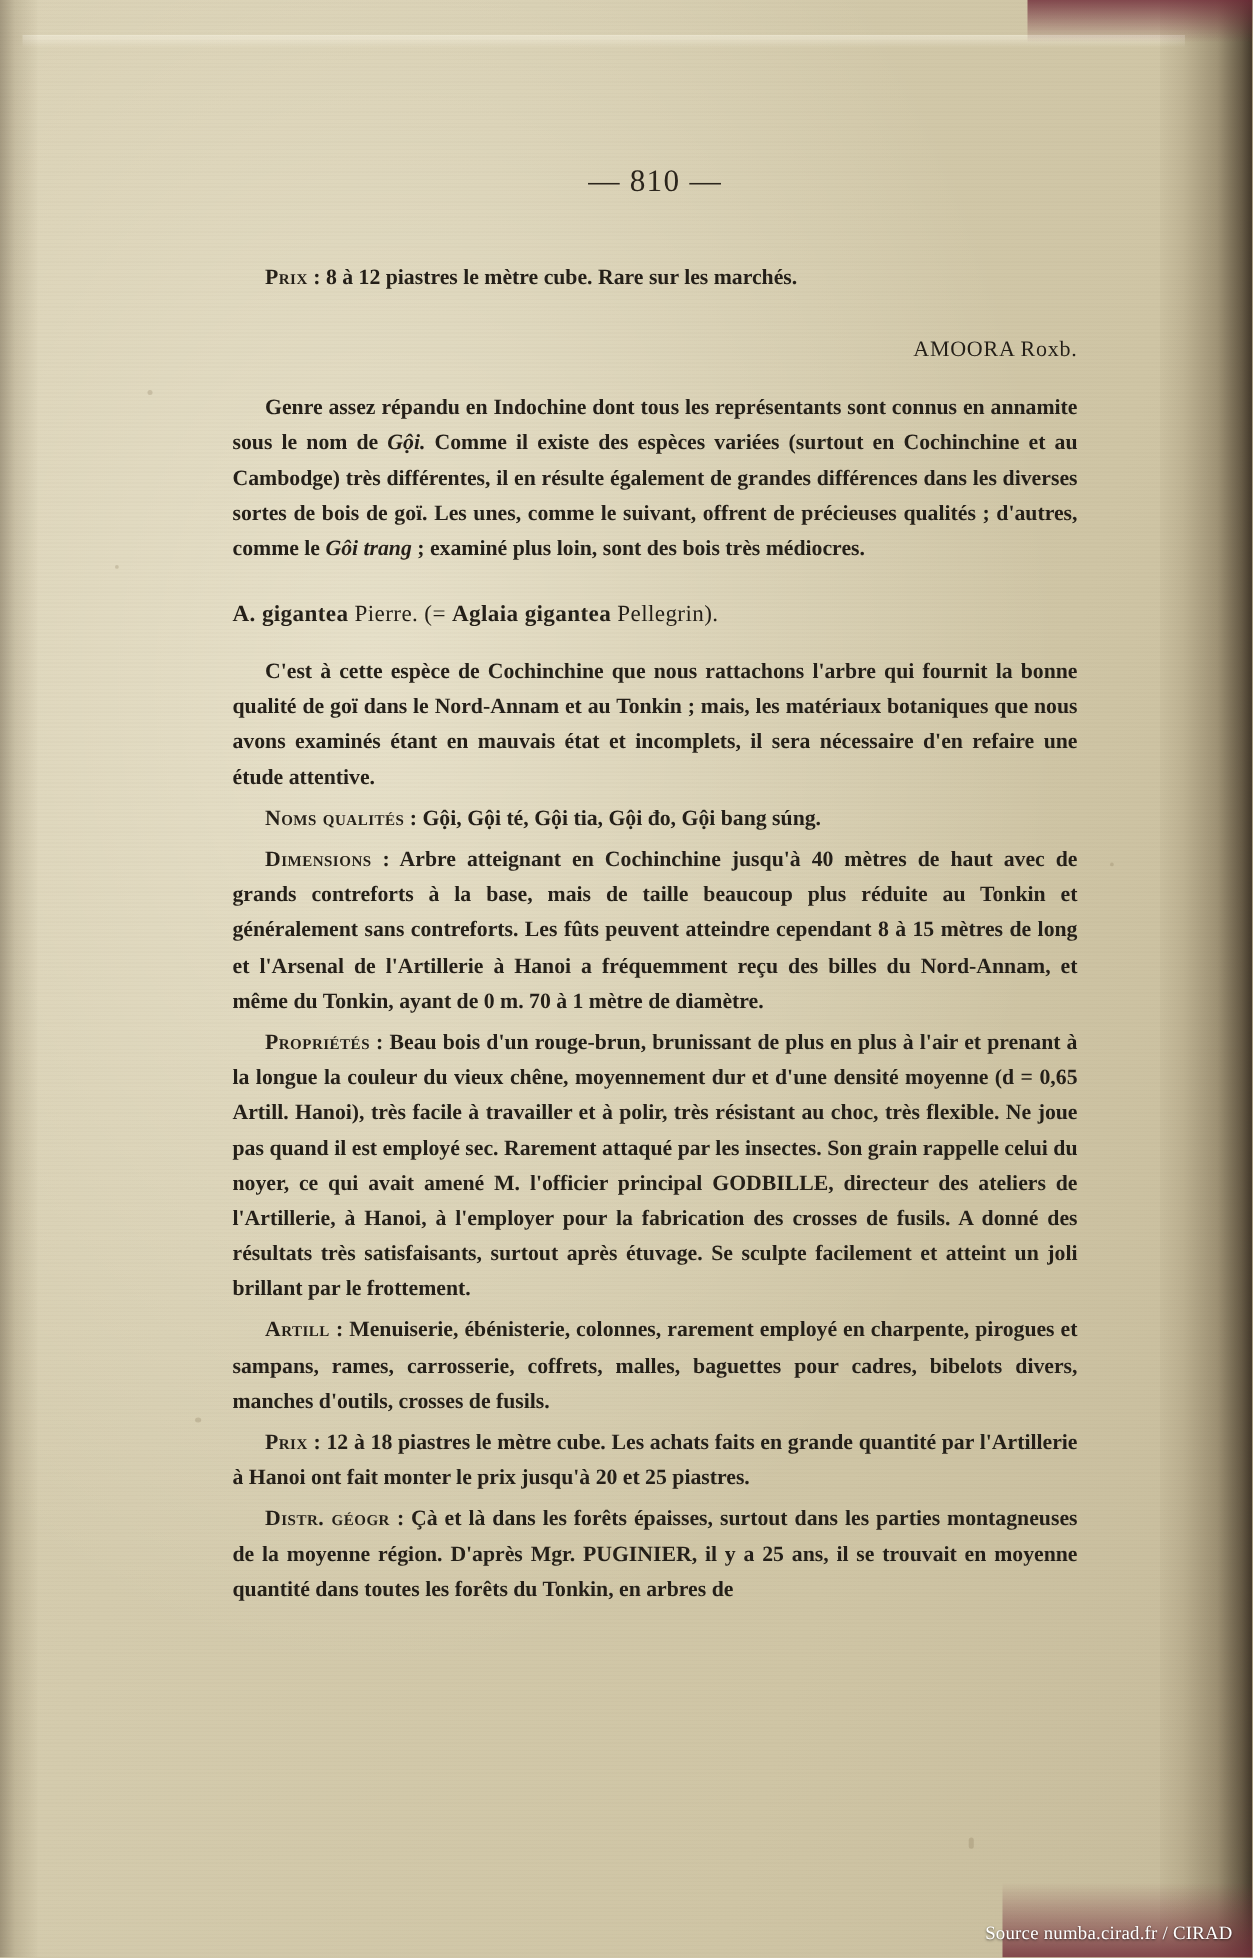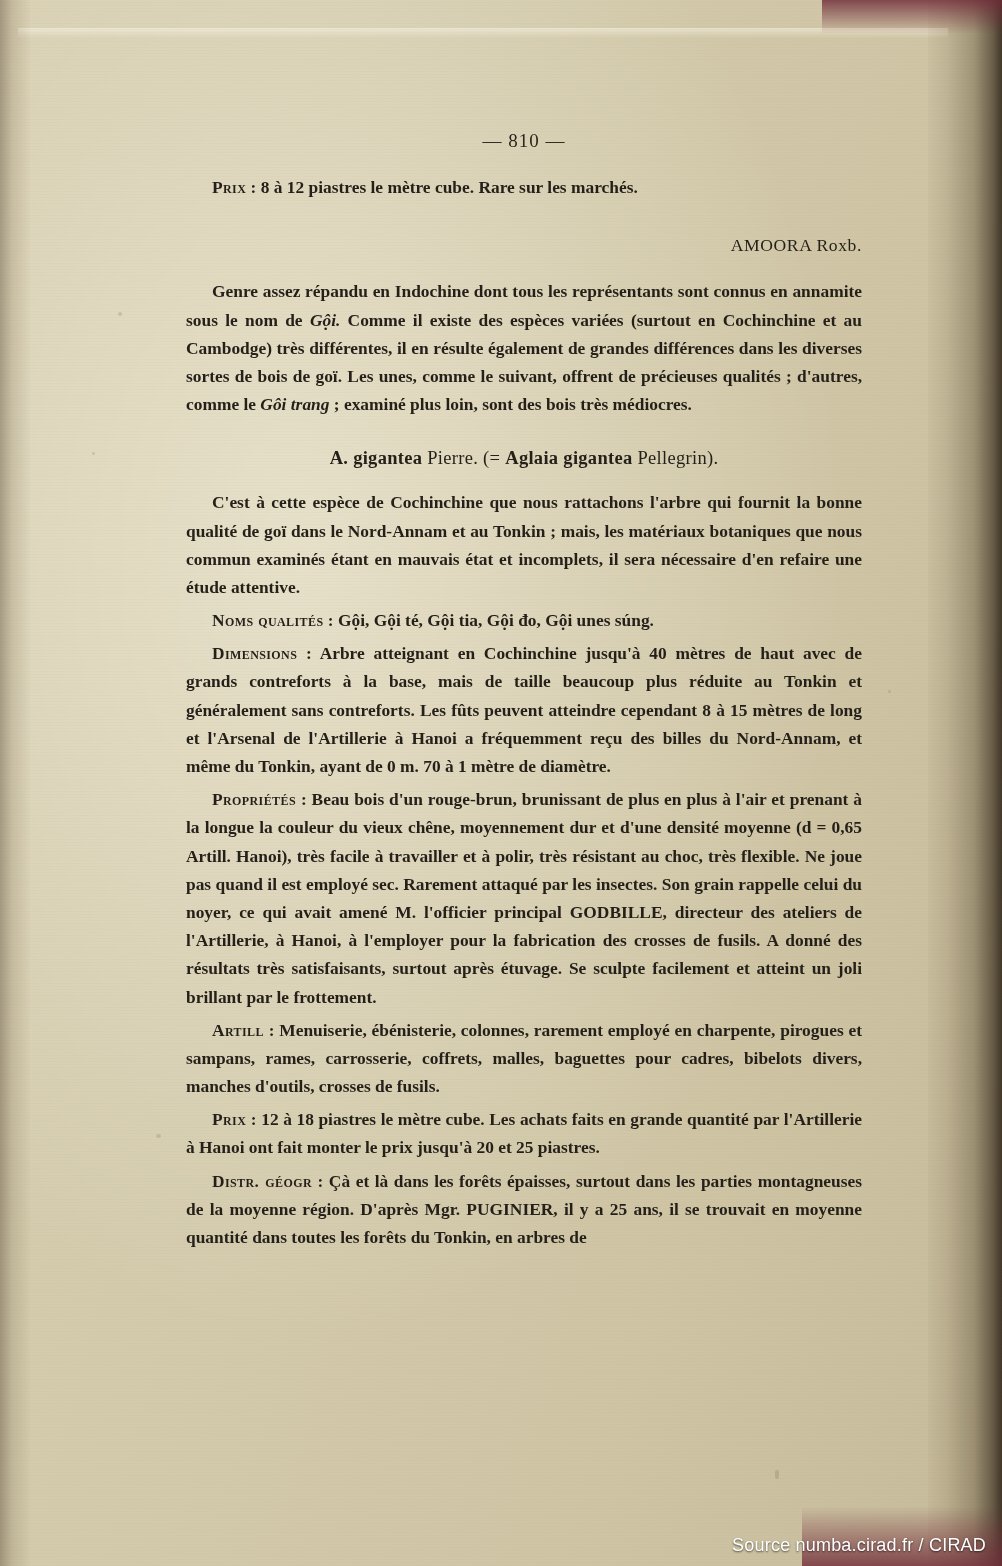--- a/index.html
+++ b/index.html
@@ -81,60 +81,60 @@
     top: 126px;
     width: 676px;
     color: #241f18;
     font-size: 17.4px;
     line-height: 1.62;
     text-align: justify;
     text-rendering: optimizeLegibility;
   }
   #page-number {
     text-align: center;
-    font-size: 19px;
+    font-size: 25px;
     letter-spacing: 1px;
-    margin-bottom: 16px;
+    margin-bottom: 40px;
     color: #2b251c;
   }
   p {
     margin: 0 0 5px 0;
     text-indent: 26px;
     font-weight: bold;
   }
 
   .sc {
     font-variant: small-caps;
     letter-spacing: 0.4px;
   }
   .ital { font-style: italic; }
 
   h2.species-head {
-    text-align: center;
+    text-align: left;
     font-size: 18.5px;
     font-weight: normal;
     margin: 26px 0 14px 0;
     letter-spacing: 0.3px;
   }
   h2.species-head .bold { font-weight: bold; }
   h3.genus-head {
     text-align: right;
     font-size: 17.6px;
     font-weight: normal;
     margin: 30px 0 18px 0;
     letter-spacing: 0.6px;
   }
 
   
   #source-credit {
     position: absolute;
     right: 16px;
     bottom: 10px;
-    font-family: Liberation Sans, sans-serif;
-    font-size: 18px;
+    font-family: Liberation Serif, serif;
+    font-size: 15px;
     color: #ffffff;
     text-shadow: 0 1px 2px rgba(0,0,0,0.65);
     letter-spacing: 0.2px;
   }
   
   #grain {
     position: absolute;
     inset: 0;
     pointer-events: none;
     background-image:
@@ -164,23 +164,23 @@
 
     <p><span class="sc">Prix</span><span> : 8 à 12 piastres le mètre cube. Rare sur les marchés.</span></p>
 
 
     <h3 class="genus-head">AMOORA Roxb.</h3>
 
     <p><span>Genre assez répandu en Indochine dont tous les représentants sont connus en annamite sous le nom de </span><span class="ital">Gội.</span><span> Comme il existe des espèces variées (surtout en Cochinchine et au Cambodge) très différentes, il en résulte également de grandes différences dans les diverses sortes de bois de goï. Les unes, comme le suivant, offrent de précieuses qualités ; d'autres, comme le </span><span class="ital">Gôi trang</span><span> ; examiné plus loin, sont des bois très médiocres.</span></p>
 
     <h2 class="species-head"><span class="bold">A. gigantea</span><span> Pierre.  (= </span><span class="bold">Aglaia gigantea</span><span> Pellegrin).</span></h2>
 
-    <p>C'est à cette espèce de Cochinchine que nous rattachons l'arbre qui fournit la bonne qualité de goï dans le Nord-Annam et au Tonkin ; mais, les matériaux botaniques que nous commun examinés étant en mauvais état et incomplets, il sera nécessaire d'en refaire une étude attentive.</p>
+    <p>C'est à cette espèce de Cochinchine que nous rattachons l'arbre qui fournit la bonne qualité de goï dans le Nord-Annam et au Tonkin ; mais, les matériaux botaniques que nous avons examinés étant en mauvais état et incomplets, il sera nécessaire d'en refaire une étude attentive.</p>
 
-    <p><span class="sc">Noms qualités</span><span> : Gội, Gội té, Gội tia, Gội đo, Gội unes súng.</span></p>
+    <p><span class="sc">Noms qualités</span><span> : Gội, Gội té, Gội tia, Gội đo, Gội bang súng.</span></p>
 
     <p><span class="sc">Dimensions</span><span> : Arbre atteignant en Cochinchine jusqu'à 40 mètres de haut avec de grands contreforts à la base, mais de taille beaucoup plus réduite au Tonkin et généralement sans contreforts. Les fûts peuvent atteindre cependant 8 à 15 mètres de long et l'Arsenal de l'Artillerie à Hanoi a fréquemment reçu des billes du Nord-Annam, et même du Tonkin, ayant de 0 m. 70 à 1 mètre de diamètre.</span></p>
 
     <p><span class="sc">Propriétés</span><span> : Beau bois d'un rouge-brun, brunissant de plus en plus à l'air et prenant à la longue la couleur du vieux chêne, moyennement dur et d'une densité moyenne (d = 0,65 Artill. Hanoi), très facile à travailler et à polir, très résistant au choc, très flexible. Ne joue pas quand il est employé sec. Rarement attaqué par les insectes. Son grain rappelle celui du noyer, ce qui avait amené M. l'officier principal GODBILLE, directeur des ateliers de l'Artillerie, à Hanoi, à l'employer pour la fabrication des crosses de fusils. A donné des résultats très satisfaisants, surtout après étuvage. Se sculpte facilement et atteint un joli brillant par le frottement.</span></p>
 
     <p><span class="sc">Artill</span><span> : Menuiserie, ébénisterie, colonnes, rarement employé en charpente, pirogues et sampans, rames, carrosserie, coffrets, malles, baguettes pour cadres, bibelots divers, manches d'outils, crosses de fusils.</span></p>
 
     <p><span class="sc">Prix</span><span> : 12 à 18 piastres le mètre cube. Les achats faits en grande quantité par l'Artillerie à Hanoi ont fait monter le prix jusqu'à 20 et 25 piastres.</span></p>
 
     <p><span class="sc">Distr. géogr</span><span> : Çà et là dans les forêts épaisses, surtout dans les parties montagneuses de la moyenne région. D'après Mgr. PUGINIER, il y a 25 ans, il se trouvait en moyenne quantité dans toutes les forêts du Tonkin, en arbres de</span></p>

